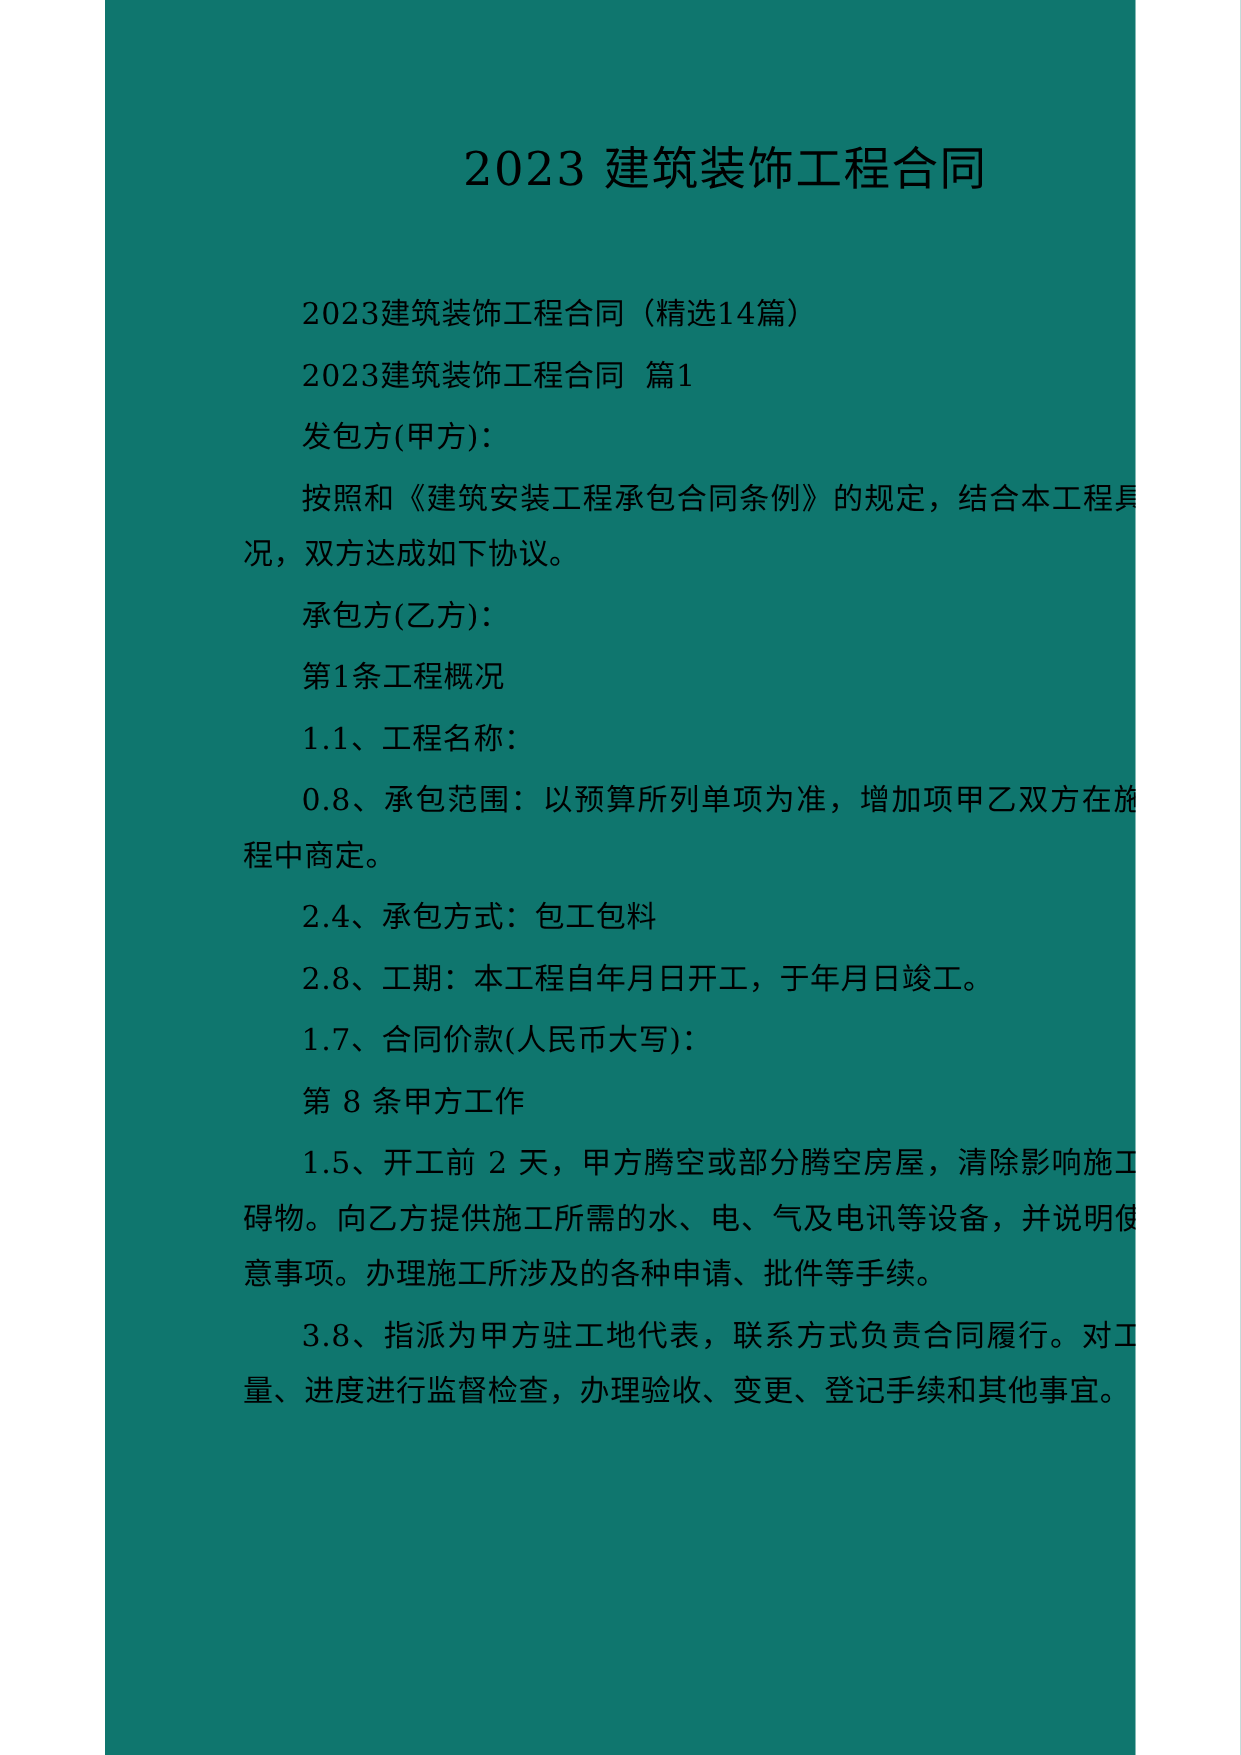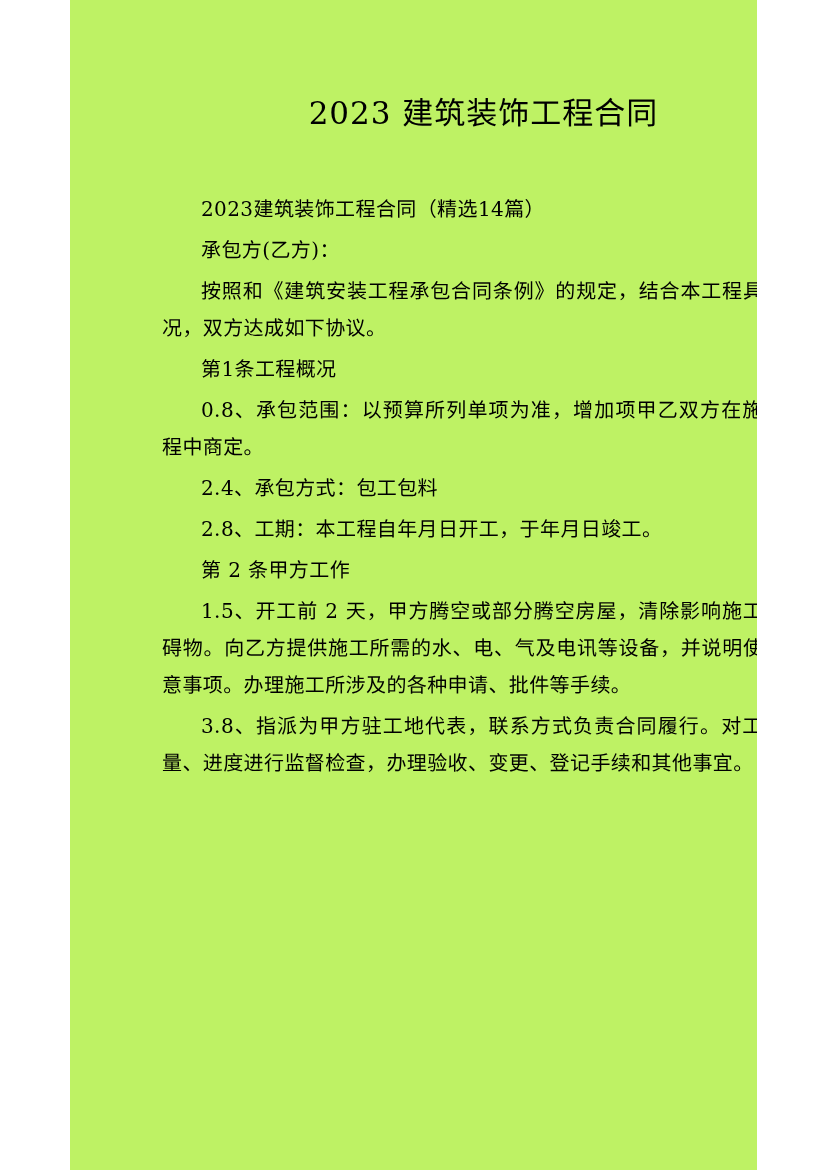--- a/index.html
+++ b/index.html
@@ -4,21 +4,21 @@
 <style>
   html, body {
     margin: 0;
     padding: 0;
     background: #ffffff;
   }
   .page {
     position: relative;
     width: 687px;
     height: 1170px;
-    background: #bef264;
+    background: #0f766e;
     margin: 0 auto;
     box-sizing: border-box;
     padding: 0;
     overflow: hidden;
     font-family: "DejaVu Serif", "Liberation Serif", serif;
     color: #000000;
   }
   .doc-body {
     position: absolute;
     left: 88px;
@@ -58,23 +58,27 @@
 </style>
 </head>
 <body>
 
 <div class="page">
   <div class="doc-body">
     <h1 class="doc-title">2023 建筑装饰工程合同</h1>
     <div class="spacer-after-title"></div>
 
     <p class="para indent-2">2023建筑装饰工程合同（精选14篇）</p>
+    <p class="para indent-2">2023建筑装饰工程合同  篇1</p>
+    <p class="para indent-2">发包方(甲方)：</p>
+    <p class="para indent-2">按照和《建筑安装工程承包合同条例》的规定，结合本工程具体情况，双方达成如下协议。</p>
     <p class="para indent-2">承包方(乙方)：</p>
-    <p class="para indent-2">按照和《建筑安装工程承包合同条例》的规定，结合本工程具体情况，双方达成如下协议。</p>
     <p class="para indent-2">第1条工程概况</p>
+    <p class="para indent-2">1.1、工程名称：</p>
     <p class="para indent-2">0.8、承包范围：以预算所列单项为准，增加项甲乙双方在施工工程中商定。</p>
     <p class="para indent-2">2.4、承包方式：包工包料</p>
     <p class="para indent-2">2.8、工期：本工程自年月日开工，于年月日竣工。</p>
-    <p class="para indent-2">第 2 条甲方工作</p>
+    <p class="para indent-2">1.7、合同价款(人民币大写)：</p>
+    <p class="para indent-2">第 8 条甲方工作</p>
     <p class="para indent-2">1.5、开工前 2 天，甲方腾空或部分腾空房屋，清除影响施工的障碍物。向乙方提供施工所需的水、电、气及电讯等设备，并说明使用注意事项。办理施工所涉及的各种申请、批件等手续。</p>
     <p class="para indent-2">3.8、指派为甲方驻工地代表，联系方式负责合同履行。对工程质量、进度进行监督检查，办理验收、变更、登记手续和其他事宜。</p>
   </div>
 </div>
 
 </body></html>

